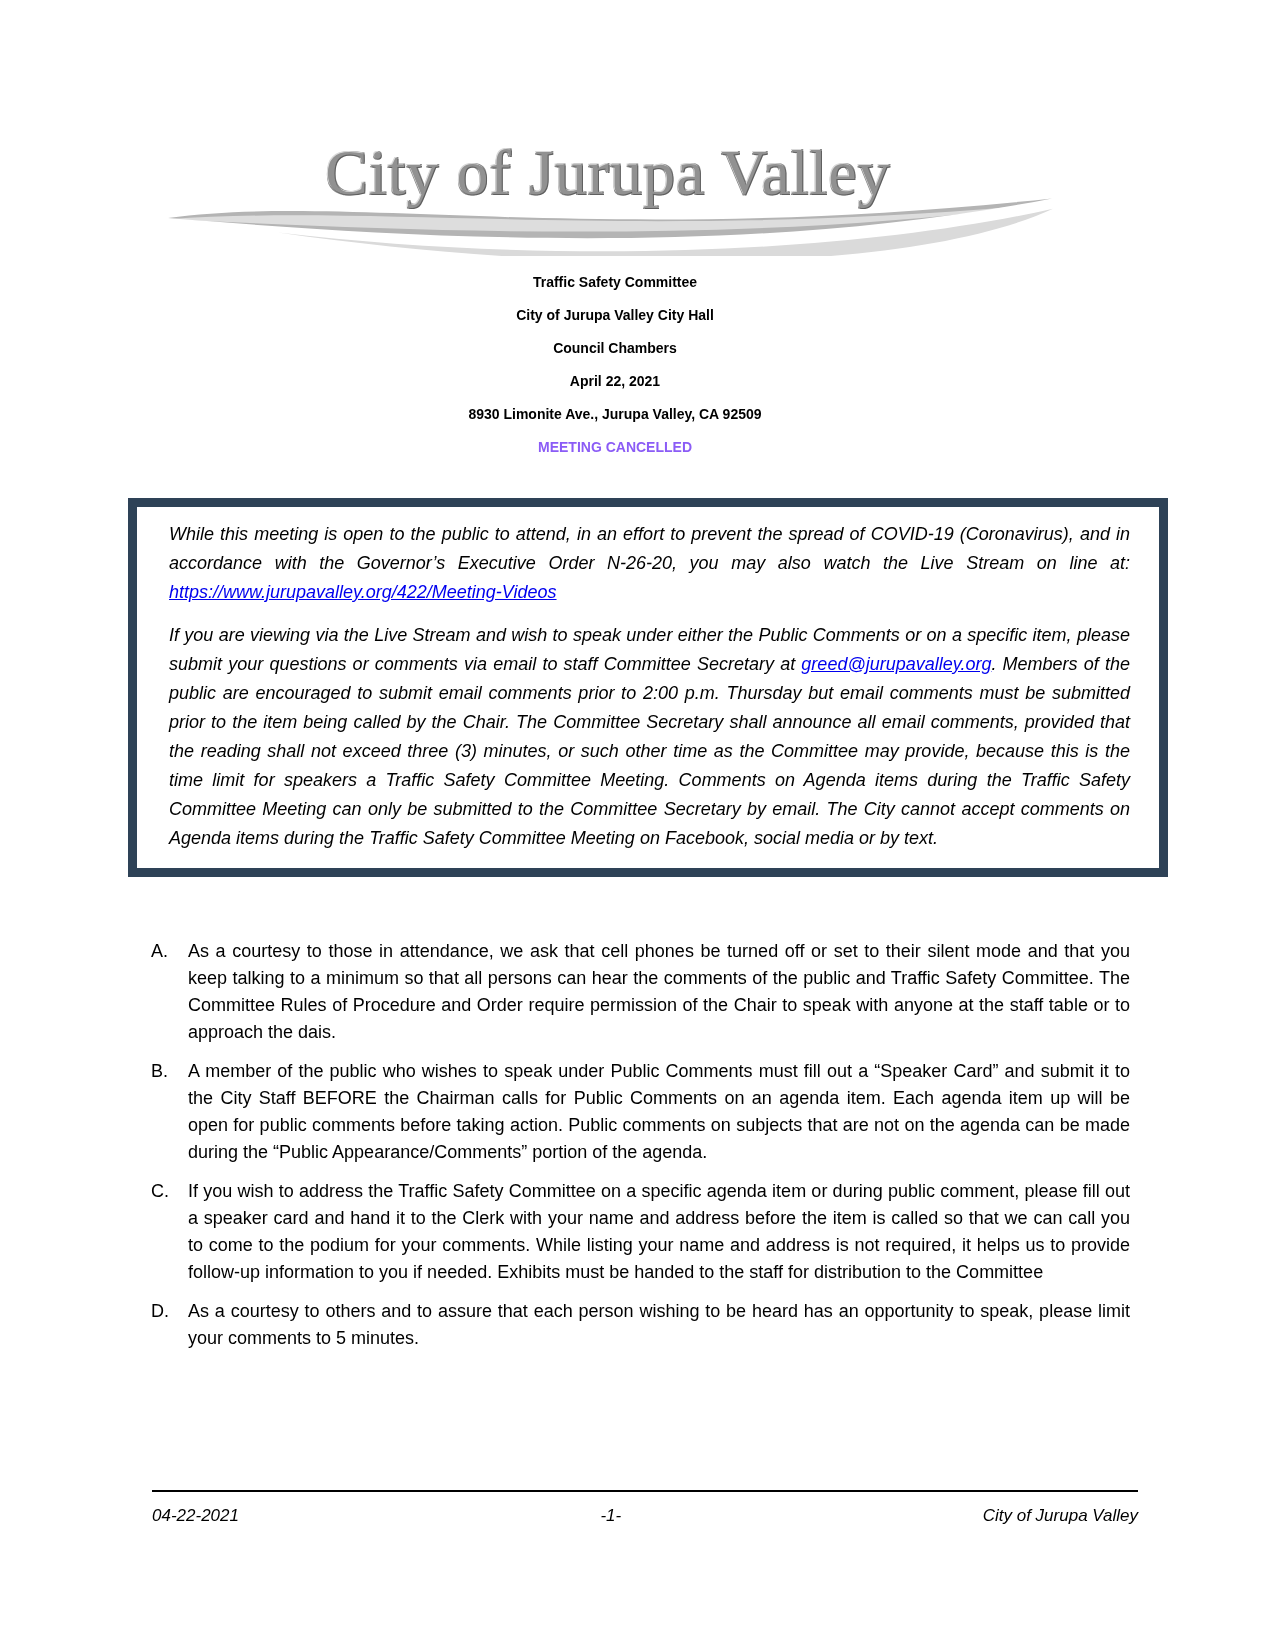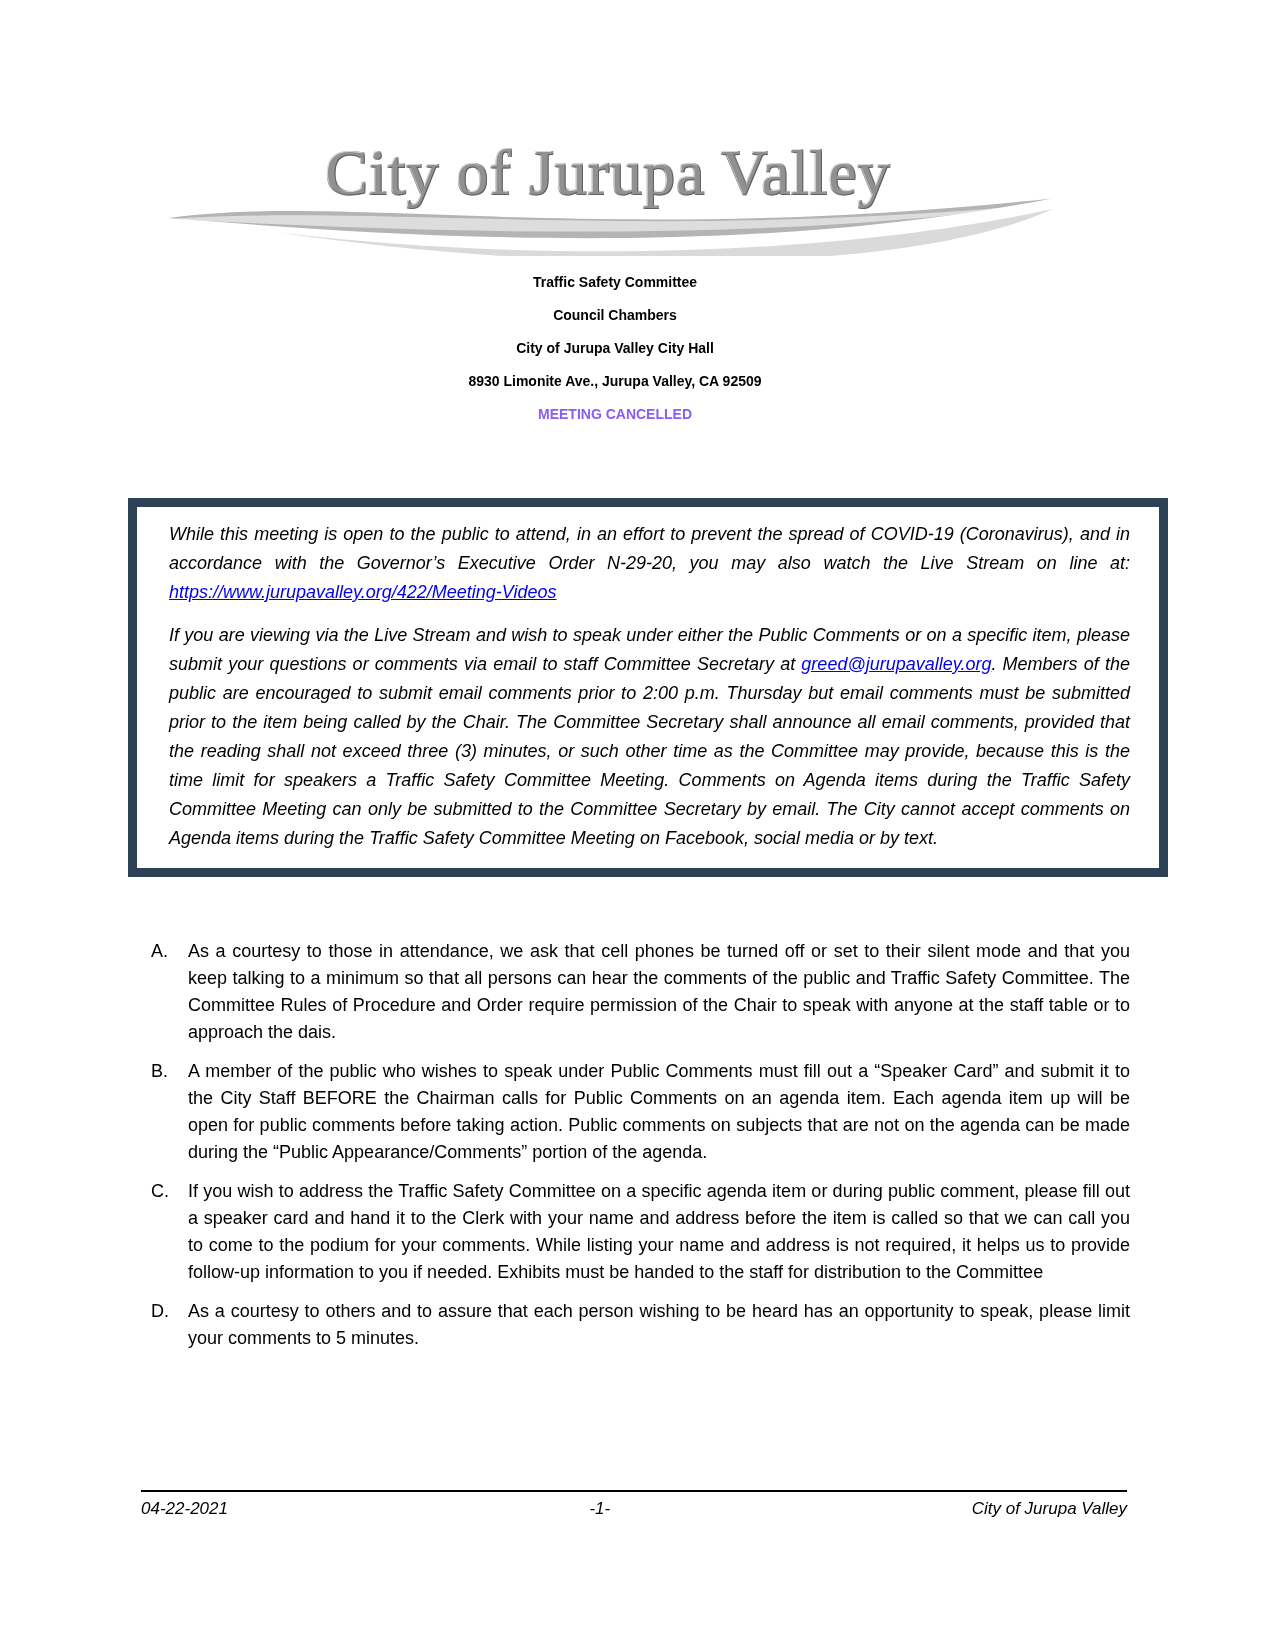--- a/index.html
+++ b/index.html
@@ -28,50 +28,51 @@
   .notice-box p { margin:0; }
   .notice-box p + p { margin-top:14px; }
   .doc-link { color:#0000ee; text-decoration:underline; font-style:italic;margin-top:9px; }
 
   
   .items { position:absolute; top:938px; left:130px; width:1000px; font-size:18px; line-height:27px; }
   .item { position:relative; padding-left:58px; text-align:justify; margin-bottom:12px; }
   .item-label { position:absolute; left:21px; top:0; }
 
   
-  .footer { position:absolute; top:1490px; left:141px; width:986px;
-    border-top:2px solid #000; padding-top:7px;
+  .footer { position:absolute; top:1490px; left:152px; width:986px;
+    border-top:2px solid #000; padding-top:14px;
     display:flex; justify-content:space-between; align-items:baseline;
     font-size:17px; }
   .footer .f-left, .footer .f-right, .footer .f-center { font-style:italic; }
 </style>
 </head>
 <body>
 
 <div class="page">
 
   <header class="logo-section">
     <svg class="swoosh-svg" viewBox="0 0 885 110" preserveAspectRatio="none">
       <path d="M0,52 C180,14 430,96 884,22 C560,118 215,78 0,52 Z" fill="#b4b4b4"></path>
       <path d="M110,74 C400,126 690,104 885,38 C745,136 420,142 110,74 Z" fill="#dadada"></path>
       <path d="M0,54 C210,30 470,88 884,30 C560,96 230,70 0,54 Z" fill="#ffffff" opacity="0.55"></path>
     </svg>
     <div class="logo-text">City of Jurupa Valley</div>
   </header>
 
   <section class="title-block">
     <div>Traffic Safety Committee</div>
+    <div>City of Jurupa Valley City Hall</div>
     <div>Council Chambers</div>
-    <div>City of Jurupa Valley City Hall</div>
+    <div>April 22, 2021</div>
     <div>8930 Limonite Ave., Jurupa Valley, CA 92509</div>
     <div class="cancelled-line" id="cancelled" style="color: #8b5cf6;">MEETING CANCELLED</div>
   </section>
 
   <section class="notice-box" style="border-color: rgb(46, 66, 87);">
-    <p><span>While this meeting is open to the public to attend, in an effort to prevent the spread of COVID-19 (Coronavirus), and in accordance with the Governor’s Executive Order N-29-20, you may also watch the Live Stream on line at: </span><a class="doc-link" href="#" style="color: rgb(0, 0, 238);">https://www.jurupavalley.org/422/Meeting-Videos</a></p>
+    <p><span>While this meeting is open to the public to attend, in an effort to prevent the spread of COVID-19 (Coronavirus), and in accordance with the Governor’s Executive Order N-26-20, you may also watch the Live Stream on line at: </span><a class="doc-link" href="#" style="color: rgb(0, 0, 238);">https://www.jurupavalley.org/422/Meeting-Videos</a></p>
     <p><span>If you are viewing via the Live Stream and wish to speak under either the Public Comments or on a specific item, please submit your questions or comments via email to staff Committee Secretary at </span><a class="doc-link" href="#" style="color: rgb(0, 0, 238);">greed@jurupavalley.org</a><span>. Members of the public are encouraged to submit email comments prior to 2:00 p.m. Thursday but email comments must be submitted prior to the item being called by the Chair. The Committee Secretary shall announce all email comments, provided that the reading shall not exceed three (3) minutes, or such other time as the Committee may provide, because this is the time limit for speakers a Traffic Safety Committee Meeting. Comments on Agenda items during the Traffic Safety Committee Meeting can only be submitted to the Committee Secretary by email. The City cannot accept comments on Agenda items during the Traffic Safety Committee Meeting on Facebook, social media or by text.</span></p>
   </section>
 
   <section class="items">
     <div class="item">
       <span class="item-label">A.</span>
       <span>As a courtesy to those in attendance, we ask that cell phones be turned off or set to their silent mode and that you keep talking to a minimum so that all persons can hear the comments of the public and Traffic Safety Committee.  The Committee Rules of Procedure and Order require permission of the Chair to speak with anyone at the staff table or to approach the dais.</span>
     </div>
     <div class="item">
       <span class="item-label">B.</span>

